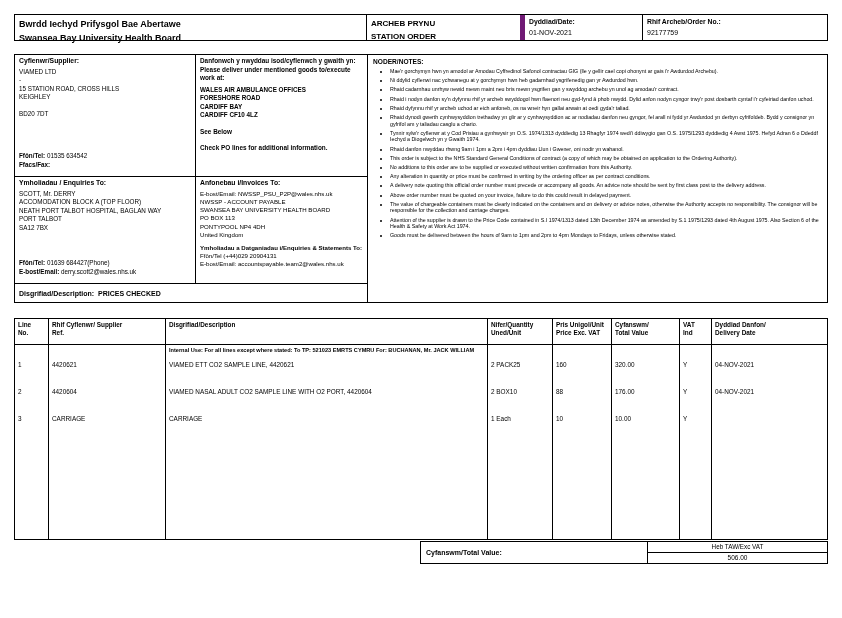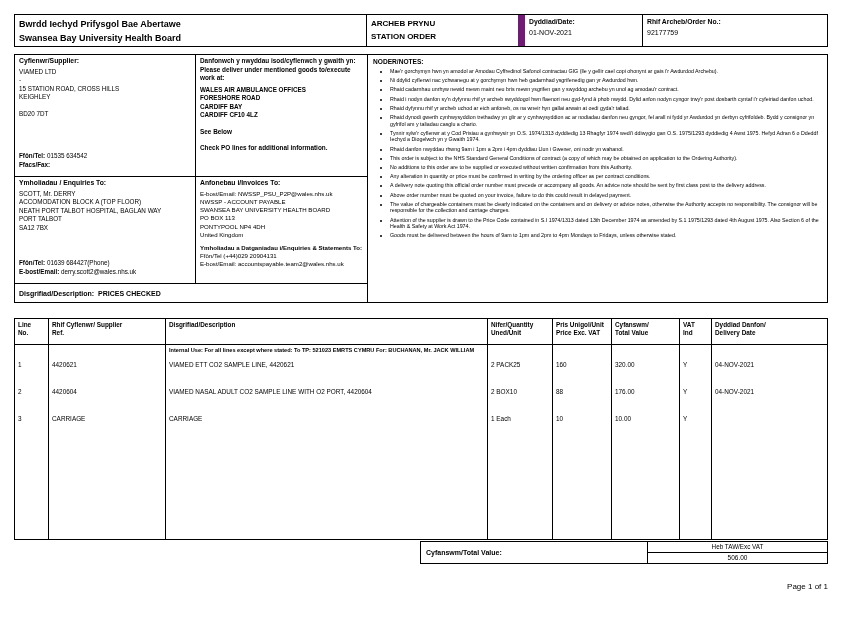--- a/index.html
+++ b/index.html
@@ -4,24 +4,24 @@
 <style>
   html, body { margin: 0; padding: 0; background: #ffffff; }
   .page {
     position: relative; width: 842px; height: 618px; background: #ffffff;
     font-family: "Liberation Sans", "DejaVu Sans", sans-serif; color: #000;
     overflow: hidden;
   }
   .box { position: absolute; border: 1px solid #000; box-sizing: border-box; background: #fff; }
 
   
-  .hdr { left: 14px; top: 14px; width: 814px; height: 33px; display: flex; }
+  .hdr { left: 14px; top: 14px; width: 814px; height: 27px; display: flex; }
   .hdr > div { box-sizing: border-box; padding: 3px 4px; }
   .hdr .c1 { width: 352px; border-right: 1px solid #000; }
-  .hdr .c2 { width: 158px; border-right: 7px solid #701a75; }
+  .hdr .c2 { width: 158px; border-right: 5px solid #701a75; }
   .hdr .c3 { width: 118px; border-right: 1px solid #000; }
   .hdr .c4 { flex: 1; }
   .org-line { font-size: 9px; font-weight: bold; line-height: 1.5; }
   .doc-title-line { font-size: 8px; font-weight: bold; line-height: 1.6; }
   .hdr-label { font-size: 6.8px; font-weight: bold; }
   .hdr-value { font-size: 7px; margin-top: 4px; }
 
   
   .supplier  { left: 14px;  top: 54px;  width: 182px; height: 123px; padding: 2px 4px; }
   .delivery  { left: 195px; top: 54px;  width: 173px; height: 123px; padding: 2px 4px; }
@@ -280,15 +280,14 @@
   </div>
 
   <div class="box totals">
     <div class="totals-label-cell">Cyfanswm/Total Value:</div>
     <div class="totals-value-cell">
       <div class="totals-vat-header">Heb TAW/Exc VAT</div>
       <div class="totals-value">506.00</div>
     </div>
   </div>
 
-  <div class="page-footer">Page 1 of 1</div>
 
 </div>
 
 </body></html>

